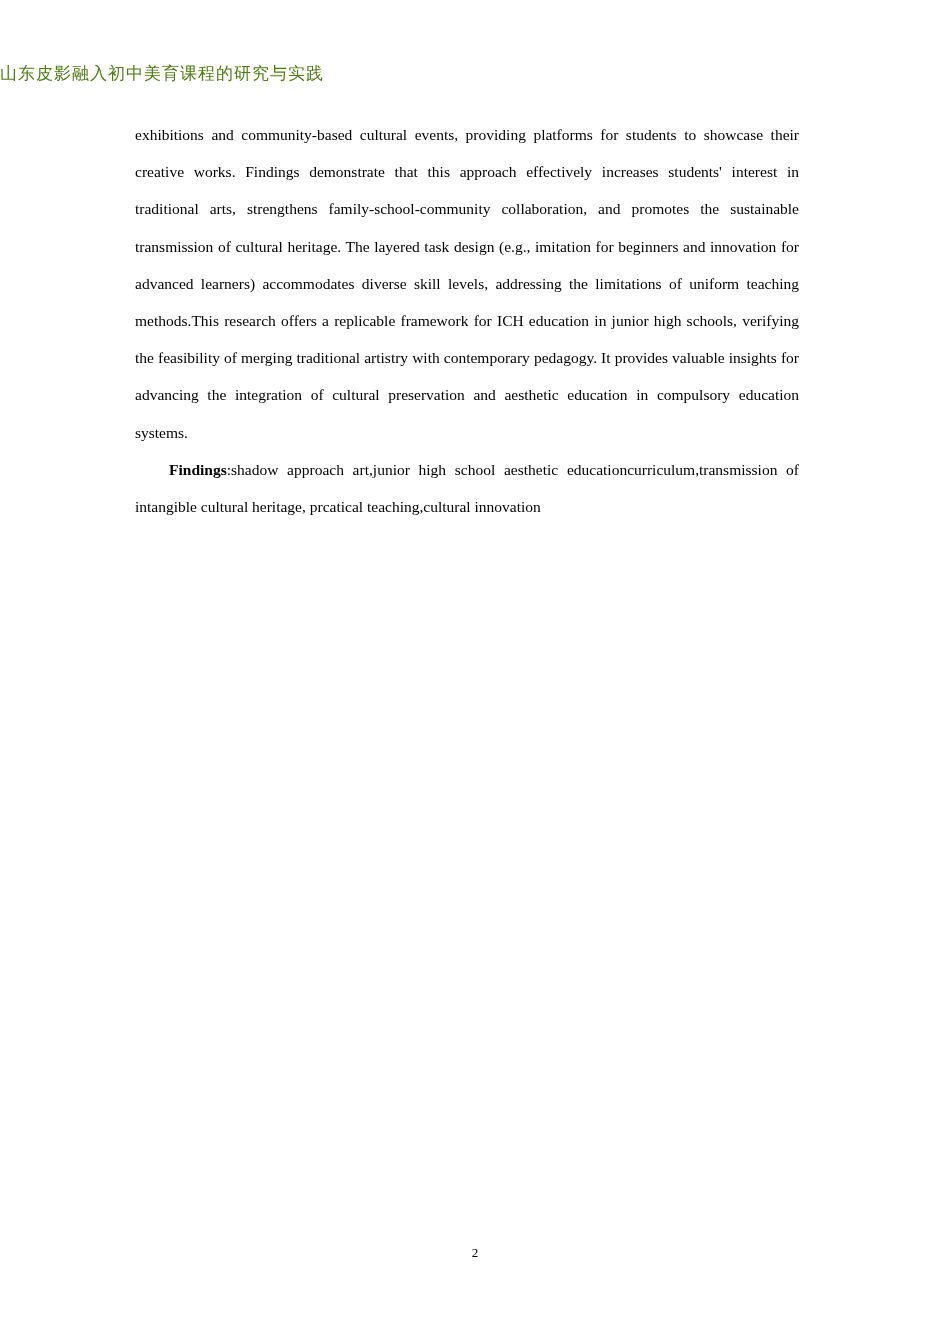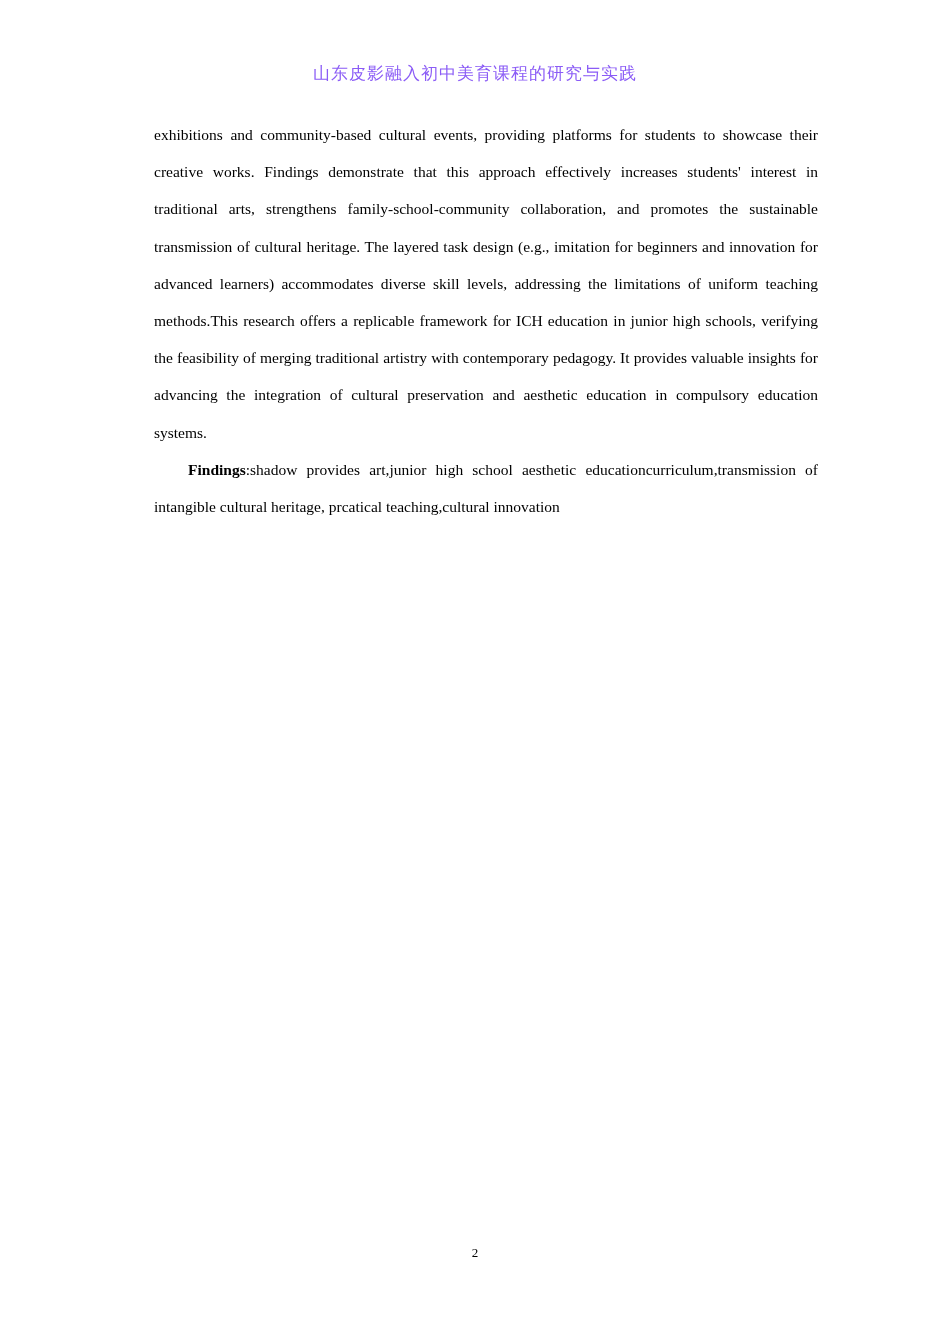--- a/index.html
+++ b/index.html
@@ -14,38 +14,38 @@
     margin: 0 auto;
     background: #ffffff;
     box-sizing: border-box;
     overflow: hidden;
   }
   .header {
     position: absolute;
     top: 62px;
     left: 0;
     width: 950px;
-    text-align: center;
+    text-align: left;
     font-family: "DejaVu Serif", "Liberation Serif", serif;
     font-size: 17px;
-    color: #8b5cf6;
+    color: #4d7c0f;
     letter-spacing: 1px;
   }
   .header-rule {
     position: absolute;
     top: 98px;
     left: 143px;
     width: 664px;
     height: 0px;
     border-top: 0px solid #ffffff;
   }
   .body-block {
     position: absolute;
     top: 116px;
-    left: 154px;
+    left: 135px;
     width: 664px;
   }
   p.para {
     margin: 0;
     font-family: "Liberation Serif", "DejaVu Serif", serif;
     font-size: 15.5px;
     line-height: 37.2px;
     color: #000000;
     text-align: justify;
     text-justify: inter-word;
@@ -81,18 +81,18 @@
 </head>
 <body>
 
 <div class="page">
 
   <div class="header">山东皮影融入初中美育课程的研究与实践</div>
   <div class="header-rule"></div>
 
   <div class="body-block">
     <p class="para">exhibitions and community-based cultural events, providing platforms for students to showcase their creative works. Findings demonstrate that this approach effectively increases students' interest in traditional arts, strengthens family-school-community collaboration, and promotes the sustainable transmission of cultural heritage. The layered task design (e.g., imitation for beginners and innovation for advanced learners) accommodates diverse skill levels, addressing the limitations of uniform teaching methods.This research offers a replicable framework for ICH education in junior high schools, verifying the feasibility of merging traditional artistry with contemporary pedagogy. It provides valuable insights for advancing the integration of cultural preservation and aesthetic education in compulsory education systems.</p>
-    <p class="keywords"><span class="kw-label">Findings</span><span>:</span><span>shadow provides art,junior high school aesthetic education</span><span>curriculum,transmission of intangible cultural heritage, prcatical teaching,cultural innovation</span></p>
+    <p class="keywords"><span class="kw-label">Findings</span><span>:</span><span>shadow approach art,junior high school aesthetic education</span><span>curriculum,transmission of intangible cultural heritage, prcatical teaching,cultural innovation</span></p>
   </div>
 
   <div class="footer">2</div>
 
 </div>
 
 </body></html>

